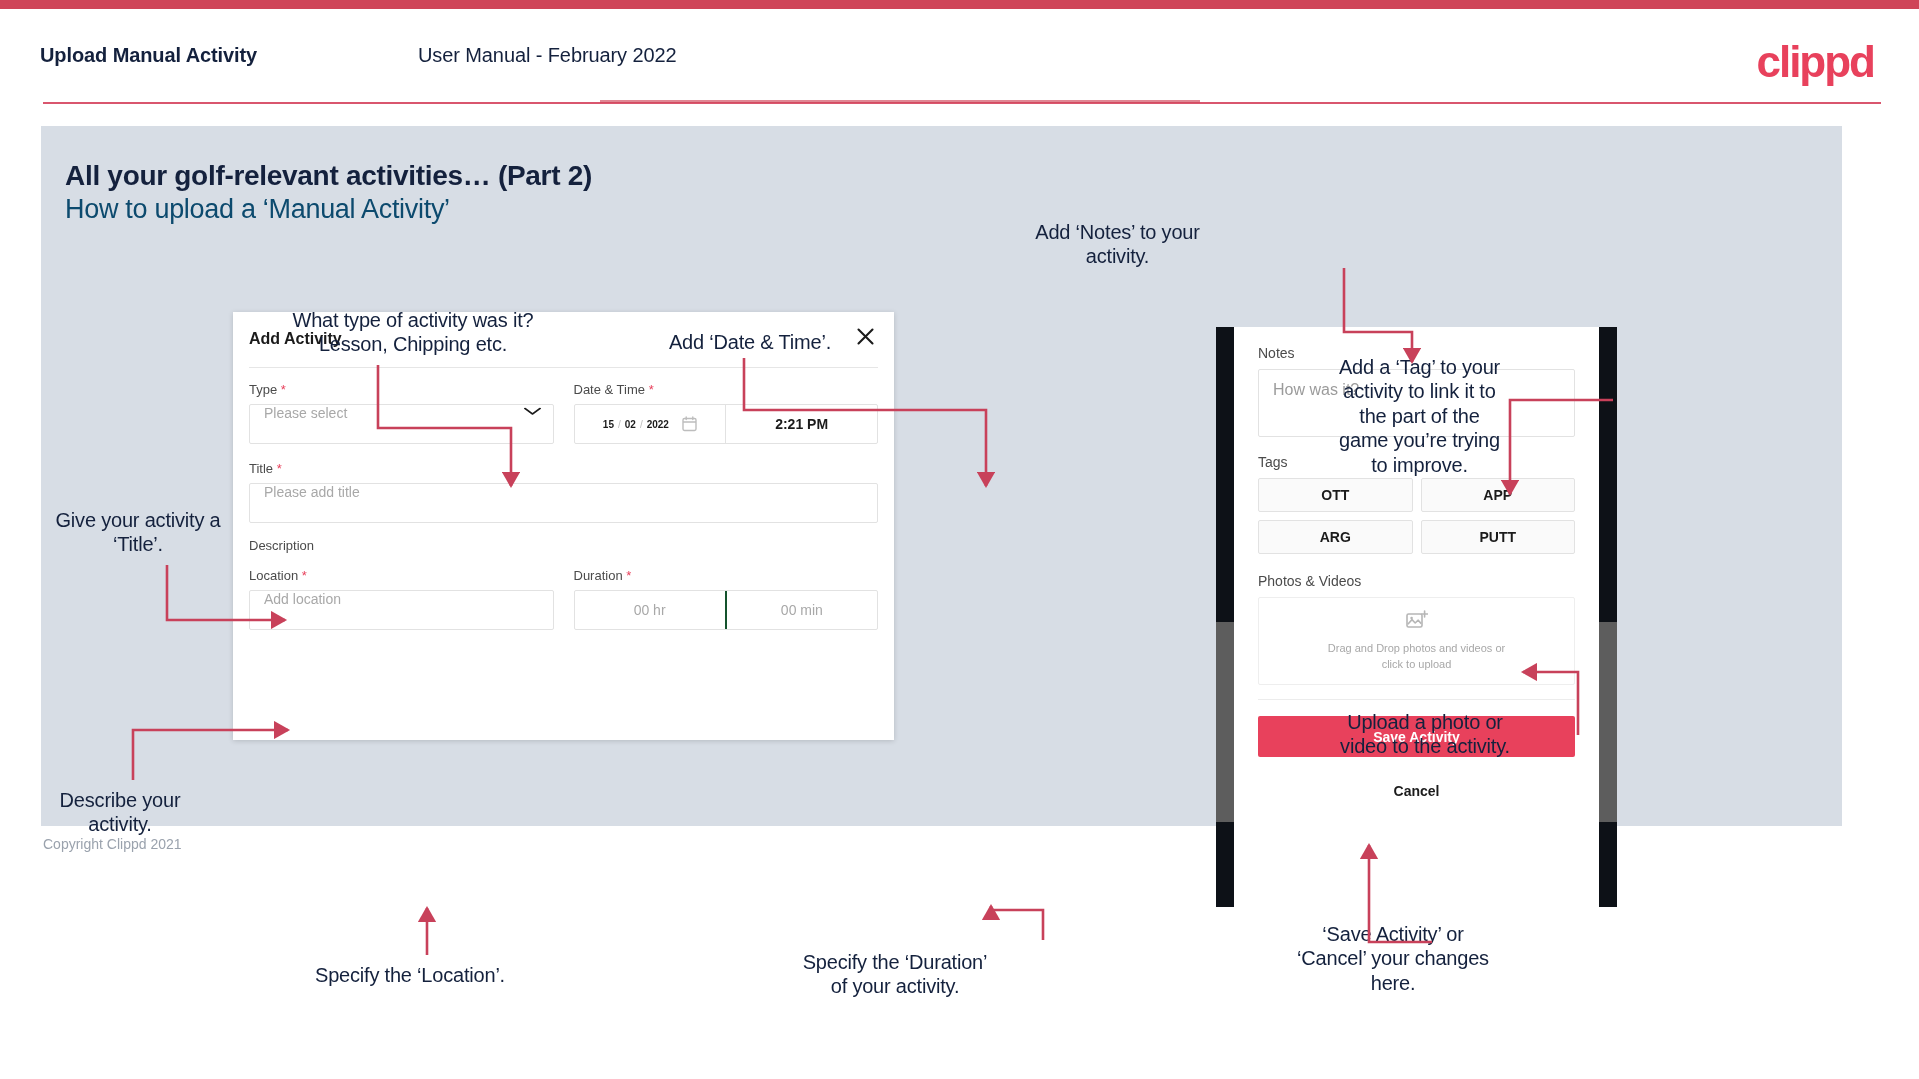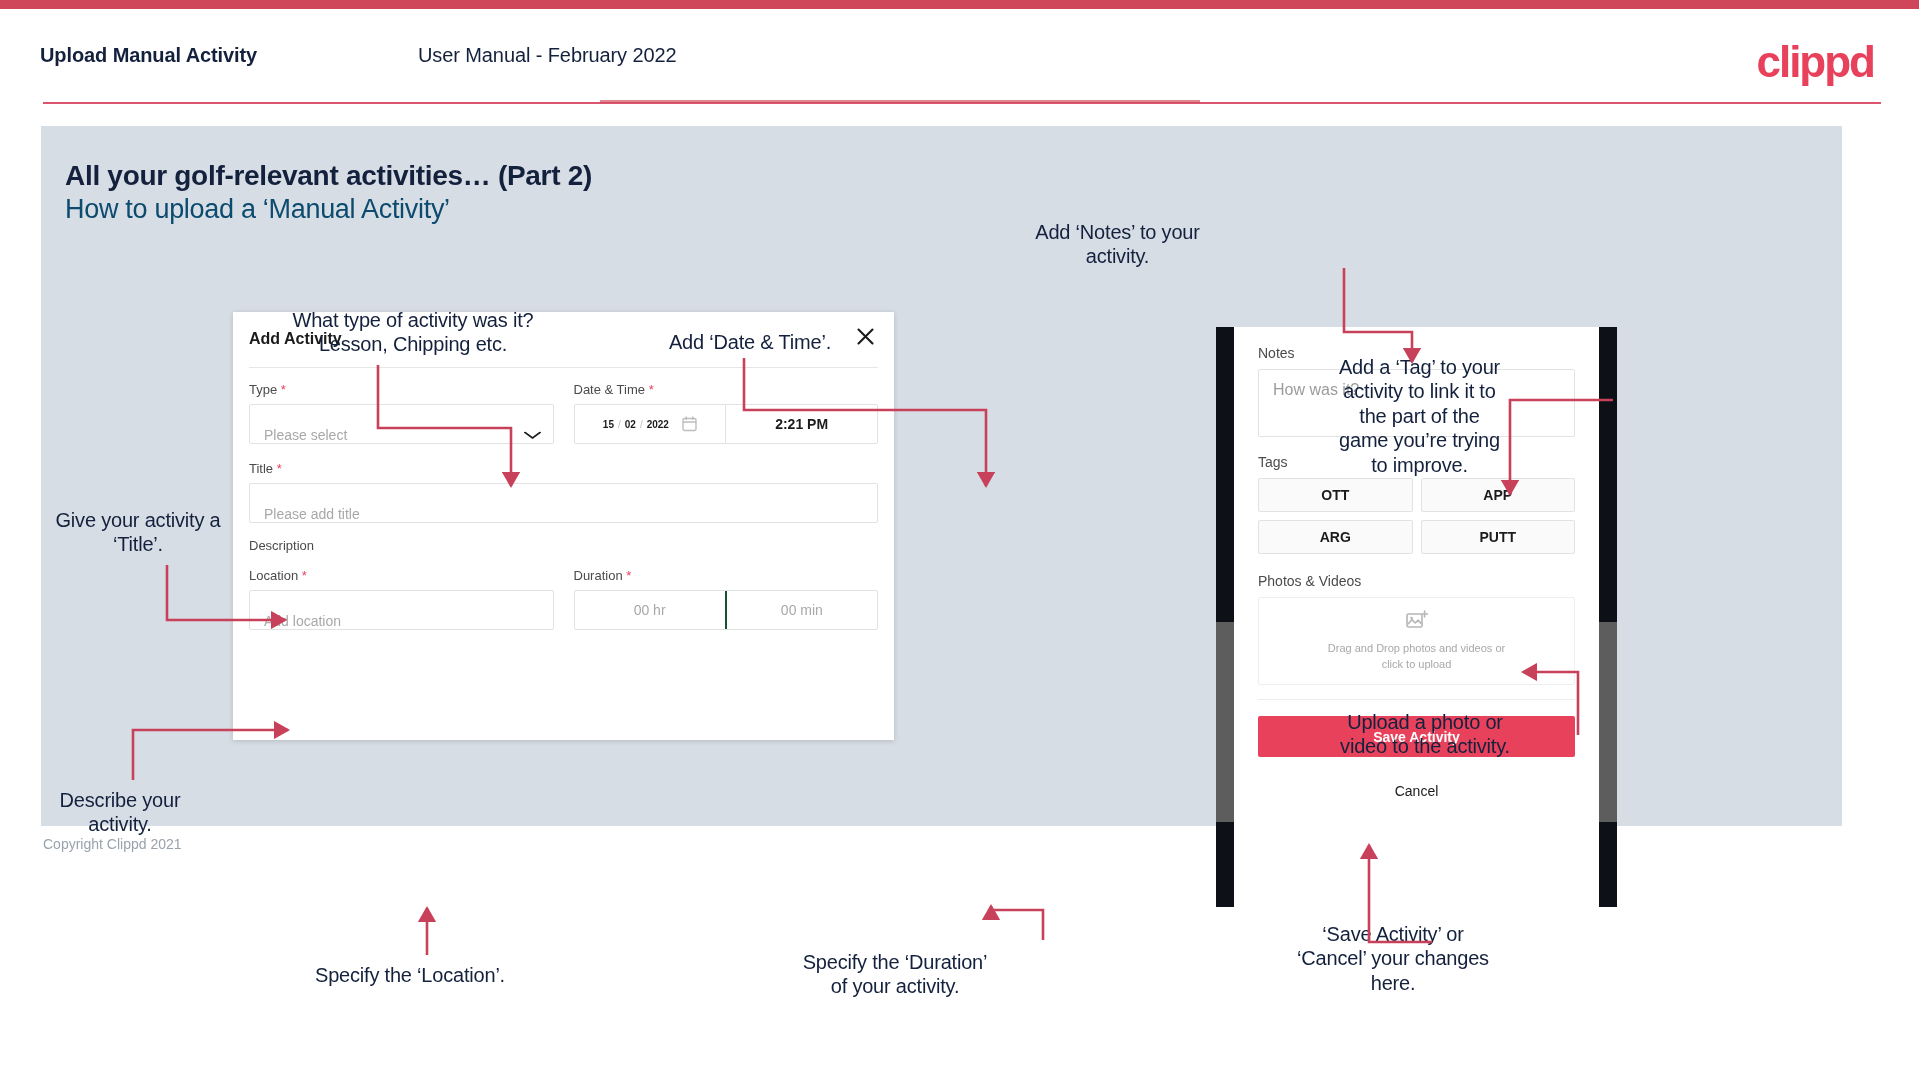--- a/index.html
+++ b/index.html
@@ -105,21 +105,21 @@
   }
   .dlg-body { position: absolute; left: 16px; top: 70px; width: 629px; }
 
   .f-label {
     font-size: 13px; color: #4b4b4b; margin-bottom: 7px; display: block;
   }
   .req { color: #e8415c; }
 
   .ctl {
     border: 1px solid #e2e2e2; background: #fff; border-radius: 2px;
-    height: 40px; display: flex; align-items: flex-end;
+    height: 40px; display: flex; align-items: flex-start;
     font-size: 14px; color: #a8a8a8; padding: 0 14px;
   }
   .row { display: flex; gap: 20px; }
   .col-l { width: 305px; }
   .col-r { width: 305px; }
 
   .sel-arrow {
     margin-left: auto; color: #1b1b1b; font-size: 12px;
     transform: scaleX(1.35);
   }
@@ -210,21 +210,21 @@
   .p-divider {
     height: 1px; background: #ececec; margin: 14px 0 16px 0;
   }
   .save-btn {
     background: #e8415c; color: #fff; height: 41px; border-radius: 2px;
     display: flex; align-items: center; justify-content: center;
     font-size: 14px; font-weight: 700; cursor: pointer;
   }
   .cancel-btn {
     margin-top: 26px; text-align: center;
-    font-size: 14px; font-weight: 400; color: #1b1b1b; cursor: pointer;
+    font-size: 14px; font-weight: 700; color: #1b1b1b; cursor: pointer;
   }
 
   
   #arrows {
     position: absolute; left: 0; top: 0; width: 1919px; height: 1079px;
     pointer-events: none;
   }
 </style>
 </head>
 <body>

